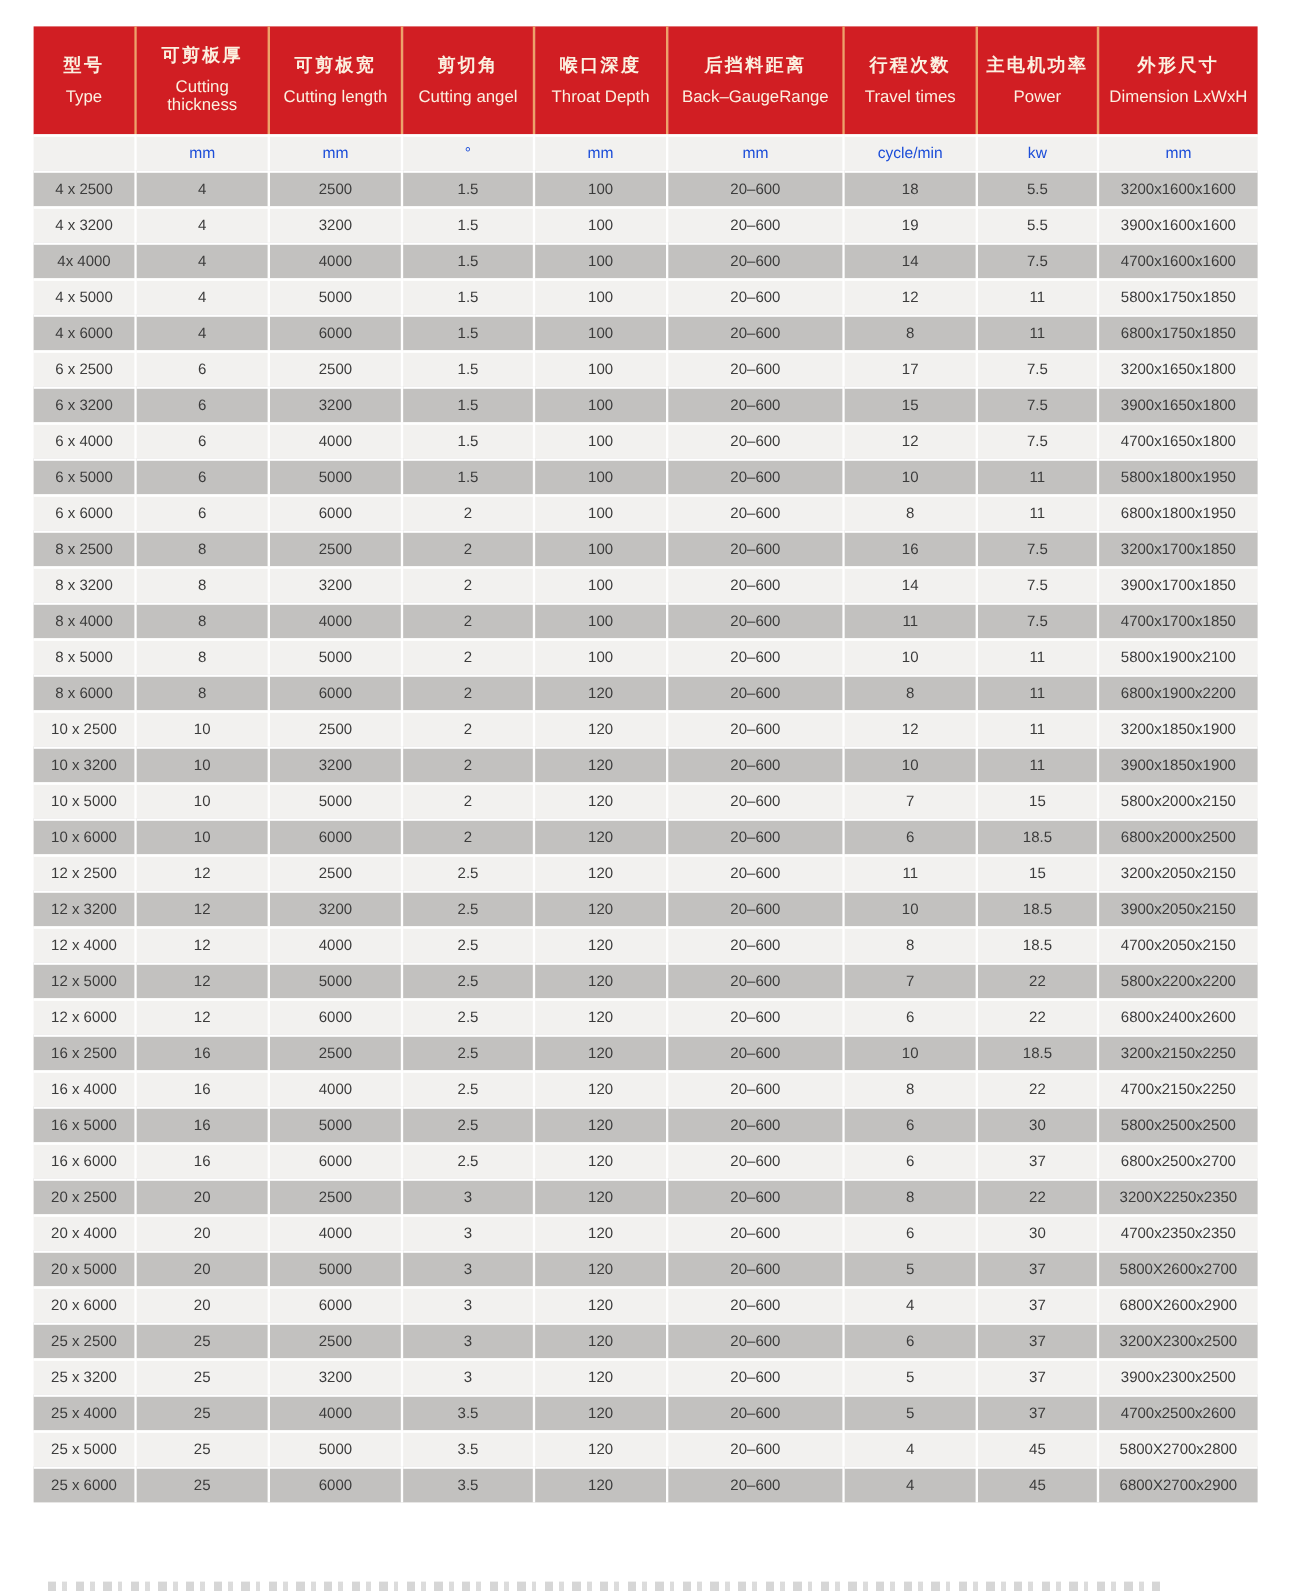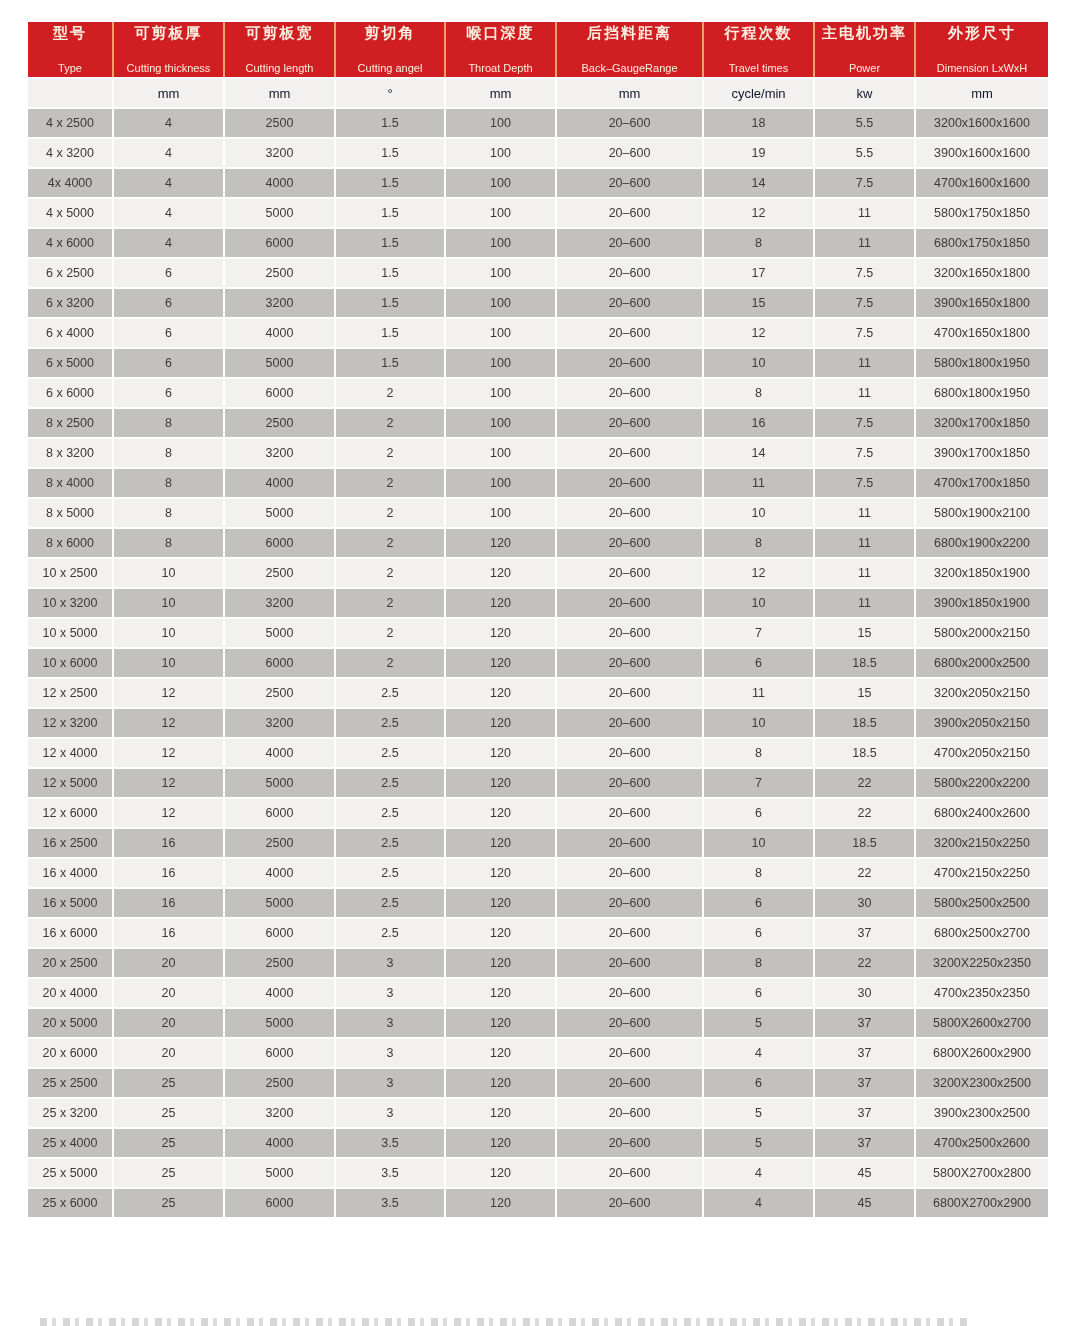--- a/index.html
+++ b/index.html
@@ -19,45 +19,45 @@
     border-collapse: separate;
     border-spacing: 0;
     width: 100%;
     table-layout: fixed;
   }
   
   tr.head-row th {
     background: var(--header-red);
     color: var(--header-text);
     height: 55px;
-    padding: 0 2px;
+    padding: 16px 2px;
     vertical-align: middle;
     border-right: 2px solid var(--header-divider);
     text-align: center;
     overflow: hidden;
   }
   tr.head-row th:last-child { border-right: none; text-align: center; }
   .hd-zh {
     font-size: 15px;
     font-weight: bold;
     letter-spacing: 2px;
     line-height: 1.2;
   }
   .hd-en {
-    font-size: 11px;
+    font-size: 14px;
     font-weight: normal;
-    margin-top: 20px;
+    margin-top: 9px;
     line-height: 1.1;
   }
   
   tr.unit-row td {
     background: var(--row-light);
     height: 28px;
     font-size: 13px;
-    color: #0f172a;
+    color: #1d4ed8;
     text-align: center;
     vertical-align: middle;
     border-right: 2px solid #ffffff;
     border-top: 2px solid #ffffff;
     padding: 0;
   }
   tr.unit-row td:last-child { border-right: none; }
   
   tbody td {
     height: 28px;

